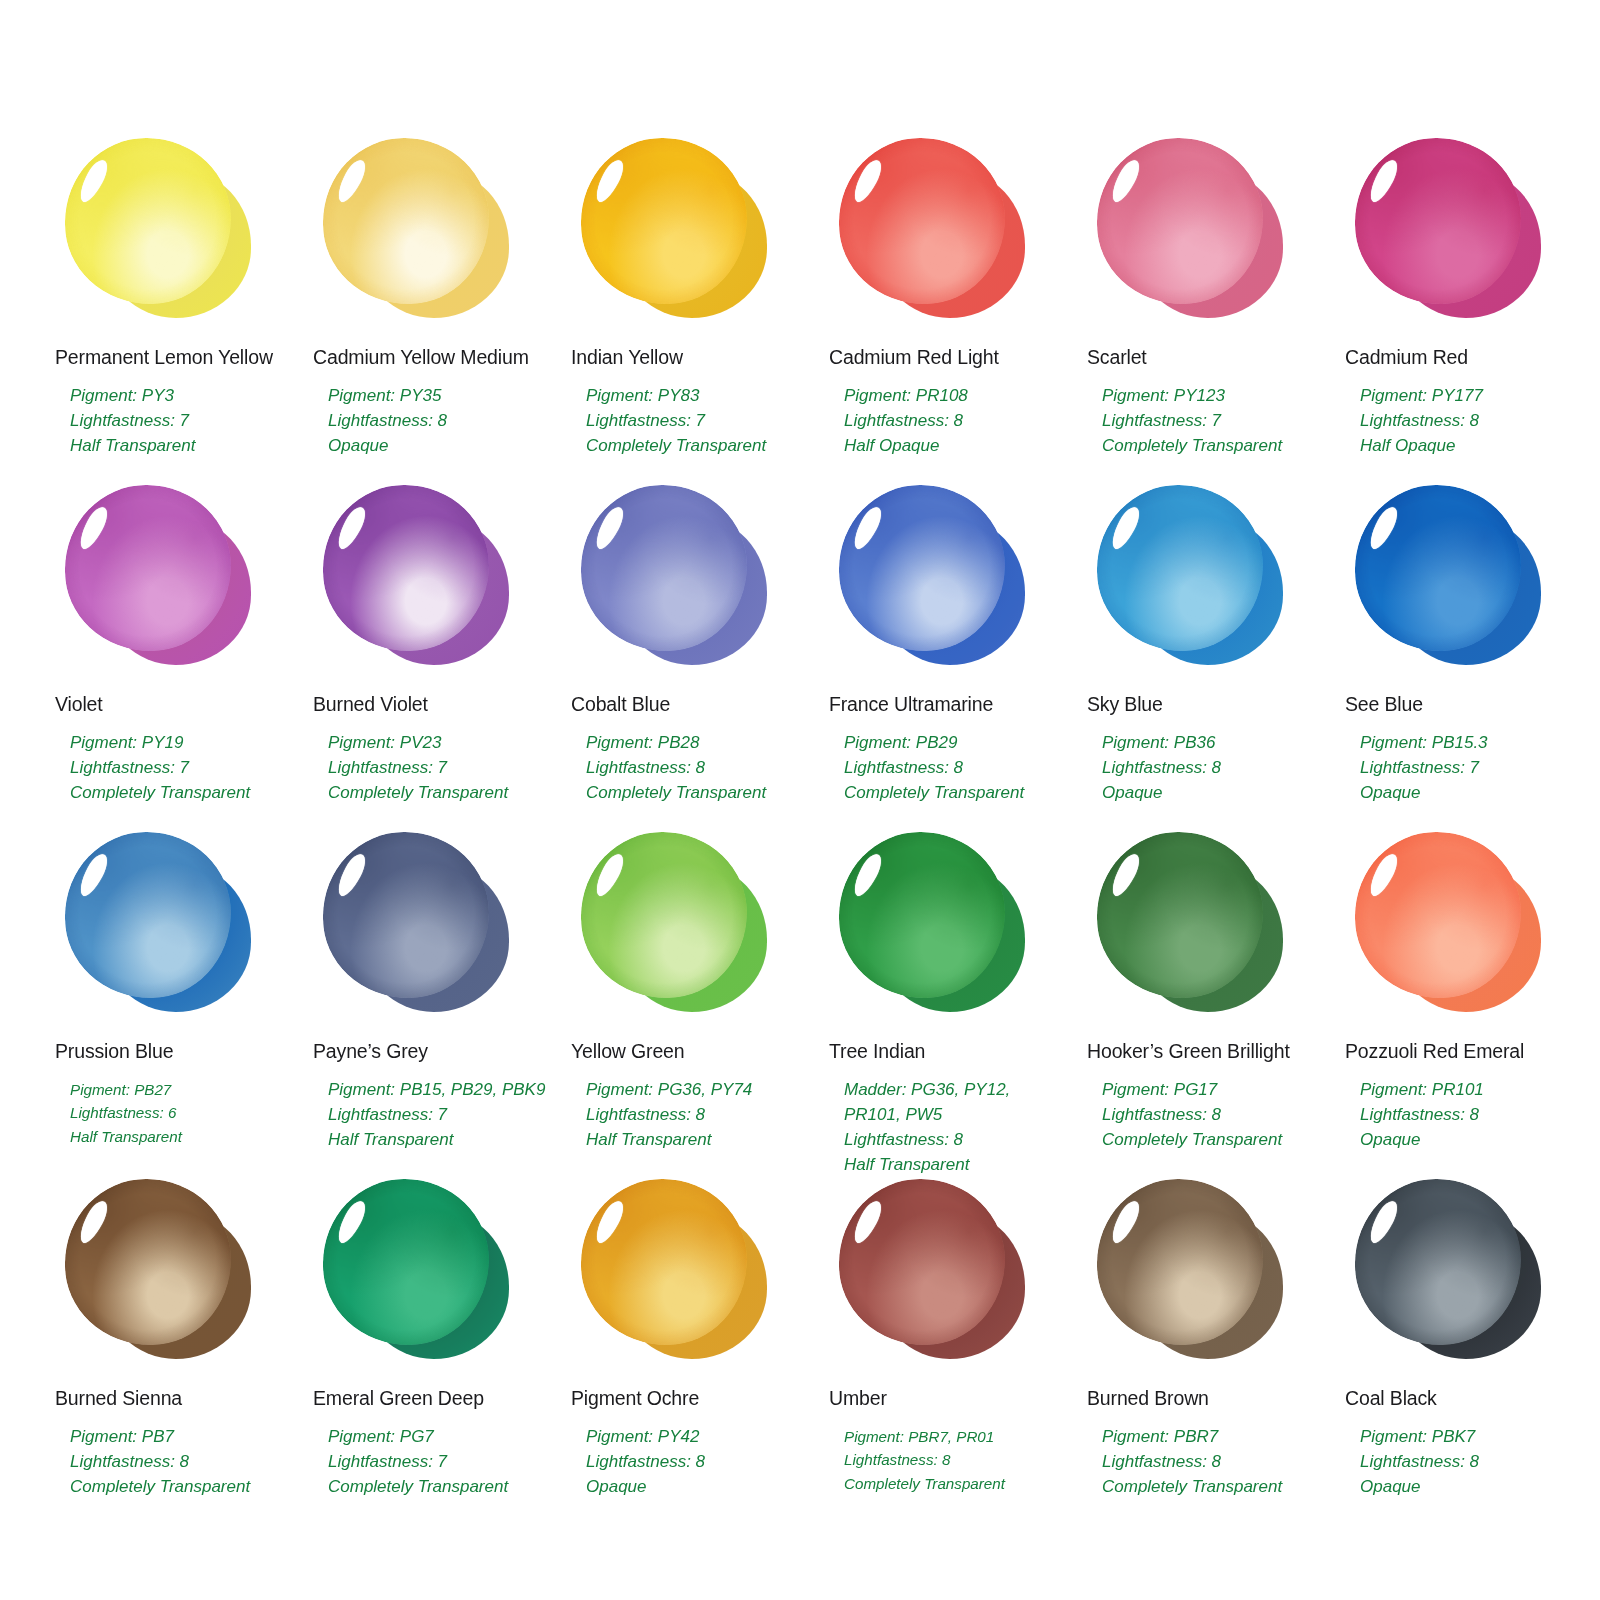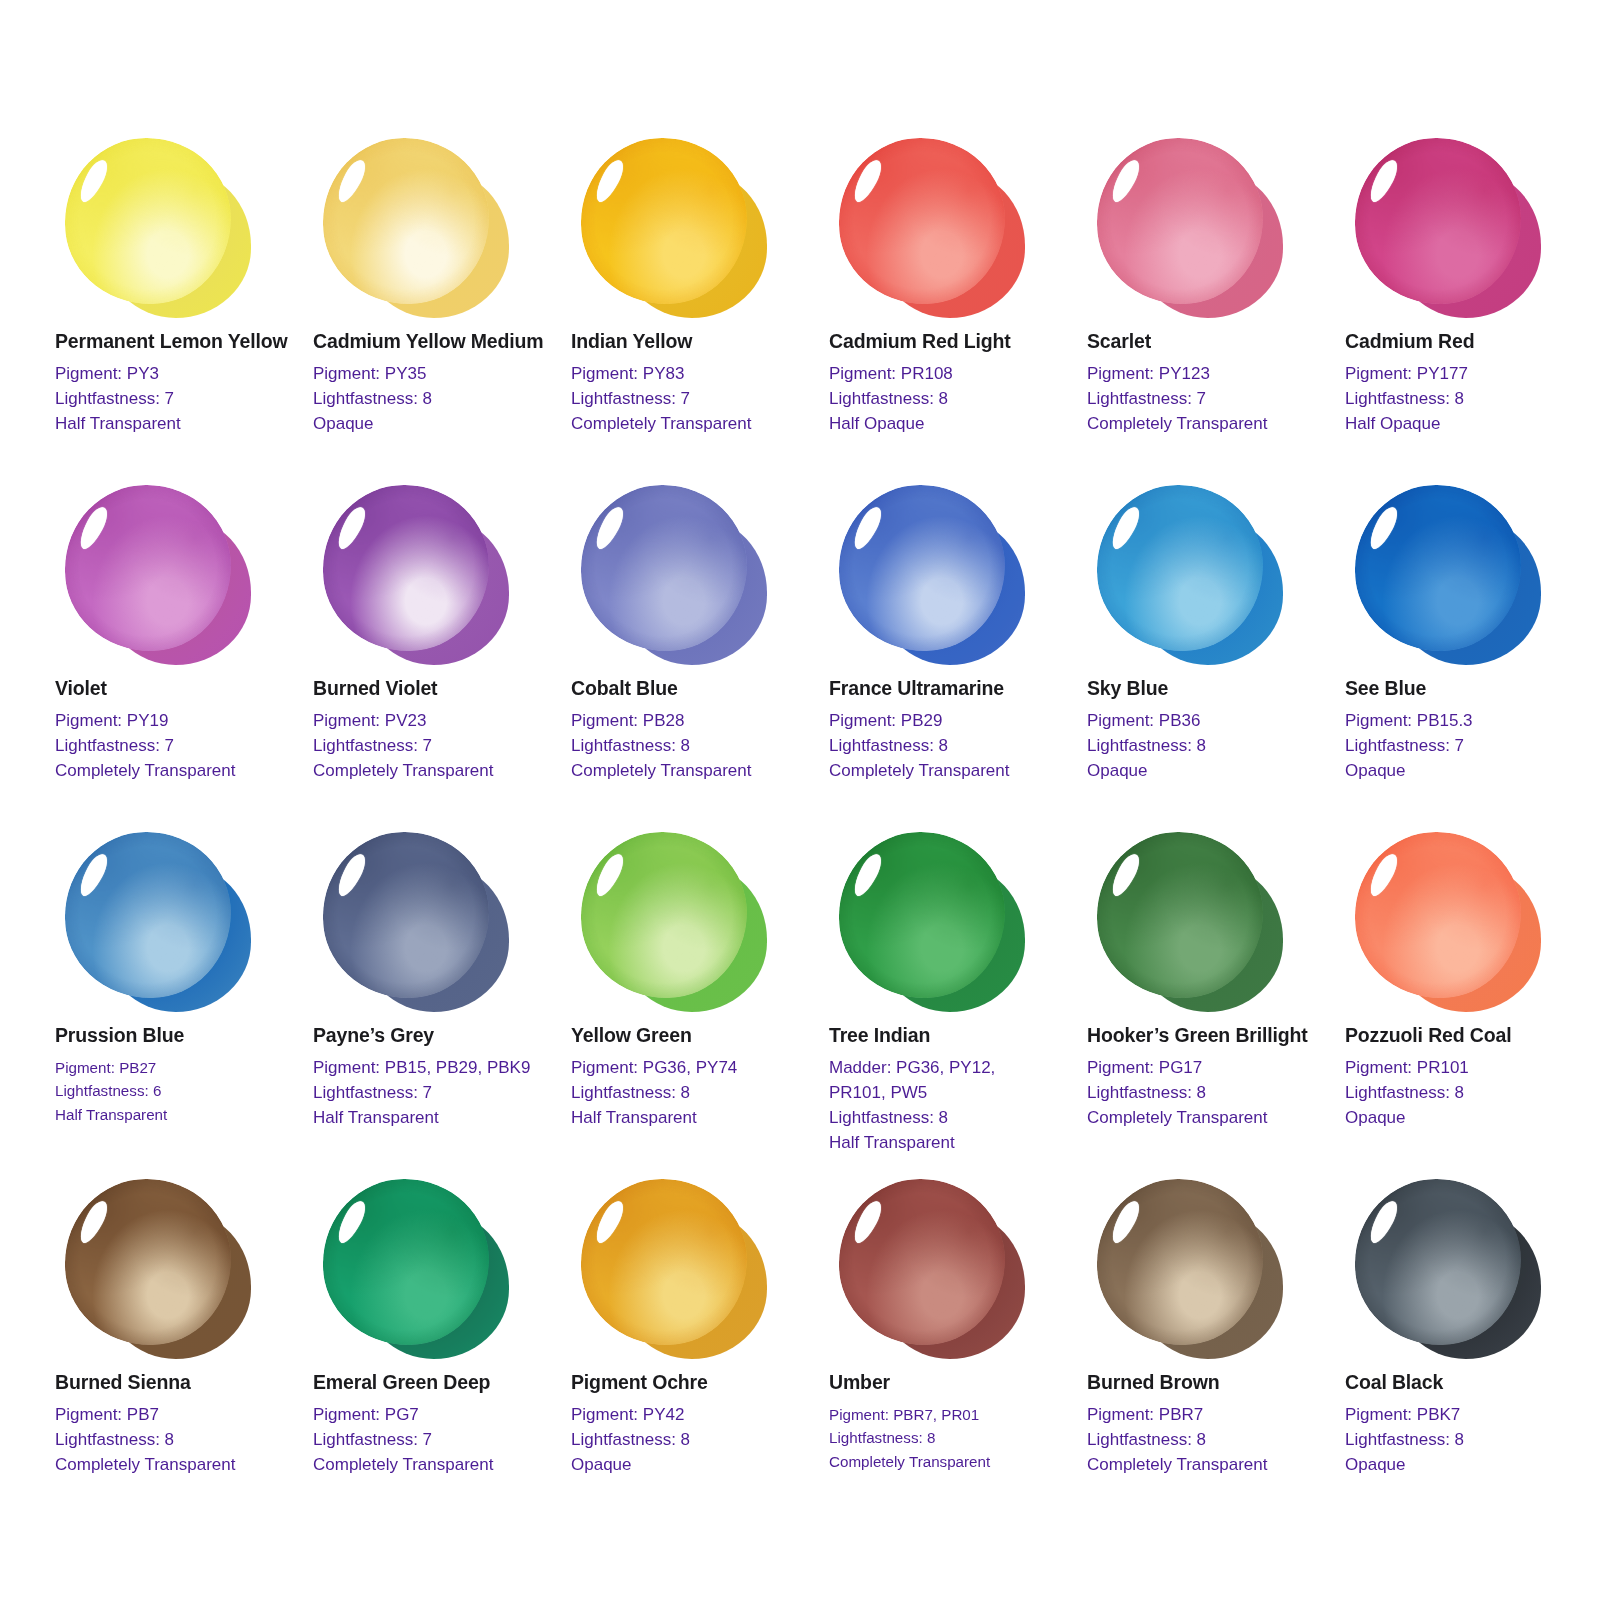--- a/index.html
+++ b/index.html
@@ -109,34 +109,35 @@
   
   .info {
     position: absolute;
     left: 0;
     top: 212px;
     width: 250px;
   }
 
   .paint-name {
     font-size: 19.5px;
-    font-weight: 700;
+    font-weight: 400;
     color: #1b1b1e;
     letter-spacing: -0.15px;
     line-height: 1.2;
-    margin: 0 0 9px 0;
+    margin: 16px 0 9px 0;
     white-space: nowrap;
   }
 
   .meta {
     font-size: 17px;
-    color: #4c1d95;
+    color: #15803d;
     line-height: 1.47;
-    margin: 0;
+    margin: 15px;
     font-weight: 400;
+    font-style: italic;
   }
   .meta.small {
     font-size: 15.2px;
     line-height: 1.52;
   }
   .meta .line { display: block; }
 
   .cell-small .paint-name { font-size: 19.5px; }
 </style>
 </head>
@@ -472,21 +473,21 @@
         <div class="blob-wrap">
           <div class="blob-back" style="background: radial-gradient(at 30% 25%, rgb(250, 138, 106) 0%, rgb(243, 111, 69) 55%, rgb(244, 112, 63) 100%);"></div>
           <div class="blob-main">
             <div class="tone" style="background: radial-gradient(at 62% 70%, rgb(252, 183, 156) 0%, rgb(252, 183, 156) 14%, rgb(250, 138, 106) 52%, rgb(250, 138, 106) 74%, rgb(244, 112, 63) 100%);"></div>
             <div class="rim" style="background: radial-gradient(circle, rgba(255, 255, 255, 0) 58%, rgb(244, 112, 63) 99%);"></div>
             <div class="grainy" style="background: radial-gradient(circle at 22% 18%, rgb(244, 112, 63) 0%, rgba(255, 255, 255, 0) 46%), radial-gradient(circle at 78% 32%, rgb(250, 138, 106) 0%, rgba(255, 255, 255, 0) 38%), radial-gradient(circle at 38% 86%, rgba(255, 255, 255, 0.9) 0%, rgba(255, 255, 255, 0) 44%);"></div>
           </div>
           <div class="highlight"></div>
         </div>
         <div class="info">
-          <div class="paint-name">Pozzuoli Red Coal</div>
+          <div class="paint-name">Pozzuoli Red Emeral</div>
           <div class="meta">
             <span class="line">Pigment: PR101</span>
             <span class="line">Lightfastness: 8</span>
             <span class="line">Opaque</span>
           </div>
         </div>
       </div>
       <div class="swatch-cell">
         <div class="blob-wrap">
           <div class="blob-back" style="background: radial-gradient(at 30% 25%, rgb(138, 100, 65) 0%, rgb(107, 71, 36) 55%, rgb(108, 71, 40) 100%);"></div>

